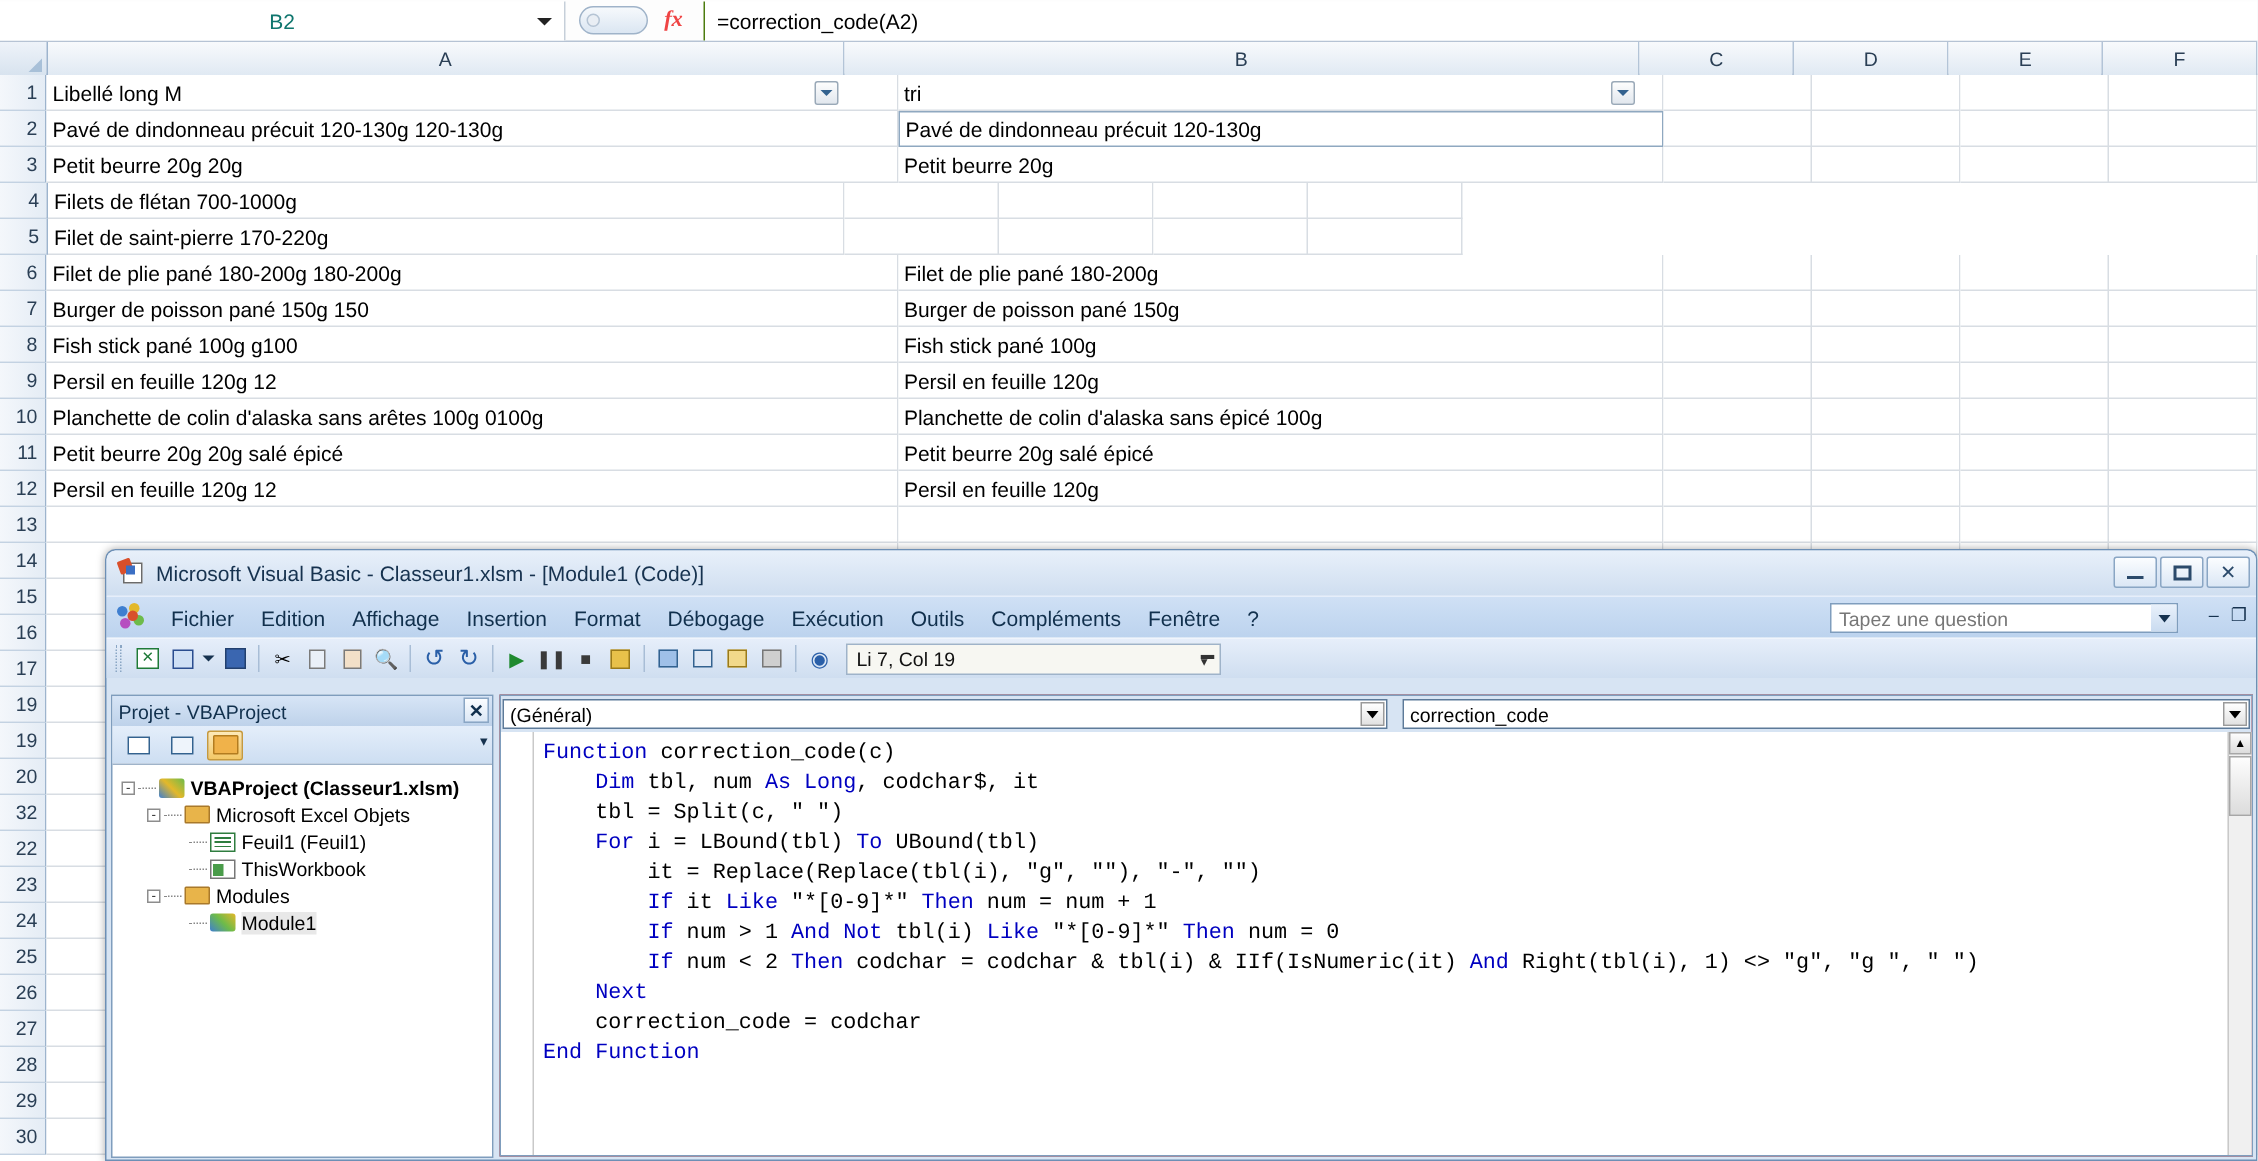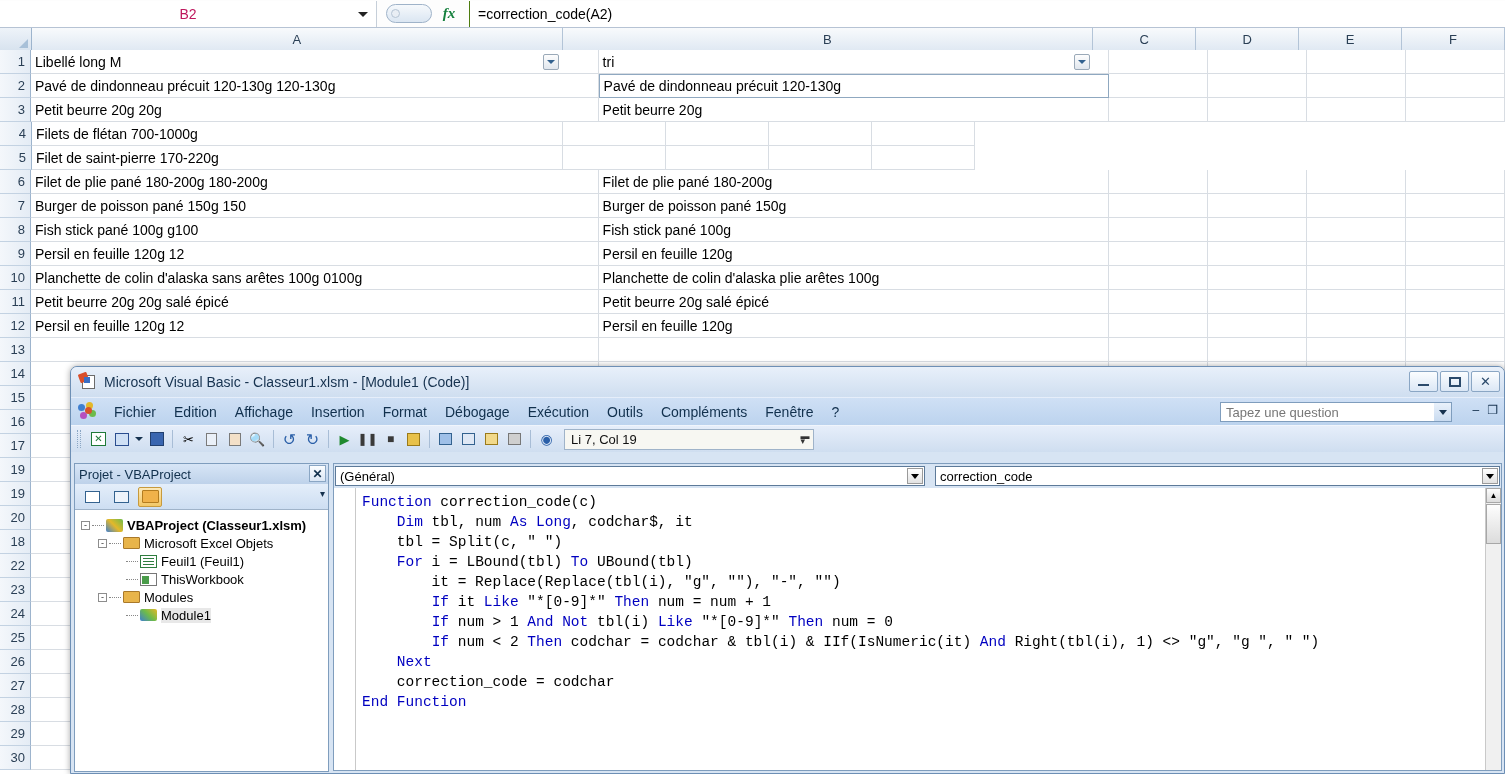--- a/index.html
+++ b/index.html
@@ -22,21 +22,21 @@
     border-bottom: 1px solid #b6c3d4;
   }
   .namebox {
     width: 377px; height: 26px;
     display: flex; align-items: center; justify-content: center;
     position: relative;
     background: #ffffff;
     border-right: 1px solid #c6cfd9;
     font-size: 14px;
   }
-  .namebox .nb-text { font-size: 14px; color: #be185d; }
+  .namebox .nb-text { font-size: 14px; color: #0f766e; }
   .namebox .nb-arrow {
     position: absolute; right: 8px; top: 50%; margin-top: -2px;
     width: 0; height: 0;
     border-left: 5px solid transparent;
     border-right: 5px solid transparent;
     border-top: 5px solid #222;
   }
   .fb-btns {
     width: 92px; height: 26px; display: flex; align-items: center;
     justify-content: space-around; padding: 0 6px;
@@ -49,21 +49,21 @@
     width: 46px; height: 19px; border-radius: 10px;
     background: linear-gradient(#f6f9fc,#dbe6f2);
     border: 1px solid #9fb3c9;
     display: flex; align-items: center; justify-content: flex-start;
     padding-left: 4px;
   }
   .fb-pill .dot {
     width: 9px; height: 9px; border-radius: 50%;
     background: #e9eef4; border: 1px solid #b5c4d4;
   }
-  .fb-fx { font-style: italic; font-family: "Liberation Serif", serif; font-size: 15px; color: #15803d; font-weight: bold;}
+  .fb-fx { font-style: italic; font-family: "Liberation Serif", serif; font-size: 15px; color: #ef4444; font-weight: bold;}
   .fb-input {
     flex: 1; height: 26px; display: flex; align-items: center;
     padding-left: 8px; font-size: 14px; background: #fff;
     border-left: 1px solid #4d7c0f;
   }
 
   
   .xl-grid { position: absolute; left: 0; top: 28px; width: 1505px; height: 746px; background: #fff; }
   .colhead-row {
     position: absolute; left: 0; top: 0; height: 22px; width: 1505px;
@@ -410,21 +410,21 @@
           <div class="cell ca">Persil en feuille 120g 12</div>
           <div class="cell cb">Persil en feuille 120g</div>
           <div class="cell cc"></div>
           <div class="cell cd"></div>
           <div class="cell ce"></div>
           <div class="cell cf"></div>
         </div>
         <div class="grow">
           <div class="rowhead">10</div>
           <div class="cell ca">Planchette de colin d'alaska sans arêtes 100g 0100g</div>
-          <div class="cell cb">Planchette de colin d'alaska plie arêtes 100g</div>
+          <div class="cell cb">Planchette de colin d'alaska sans épicé 100g</div>
           <div class="cell cc"></div>
           <div class="cell cd"></div>
           <div class="cell ce"></div>
           <div class="cell cf"></div>
         </div>
         <div class="grow">
           <div class="rowhead">11</div>
           <div class="cell ca">Petit beurre 20g 20g salé épicé</div>
           <div class="cell cb">Petit beurre 20g salé épicé</div>
           <div class="cell cc"></div>
@@ -507,21 +507,21 @@
         <div class="grow">
           <div class="rowhead">20</div>
           <div class="cell ca"></div>
           <div class="cell cb"></div>
           <div class="cell cc"></div>
           <div class="cell cd"></div>
           <div class="cell ce"></div>
           <div class="cell cf"></div>
         </div>
         <div class="grow">
-          <div class="rowhead">18</div>
+          <div class="rowhead">32</div>
           <div class="cell ca"></div>
           <div class="cell cb"></div>
           <div class="cell cc"></div>
           <div class="cell cd"></div>
           <div class="cell ce"></div>
           <div class="cell cf"></div>
         </div>
         <div class="grow">
           <div class="rowhead">22</div>
           <div class="cell ca"></div>

